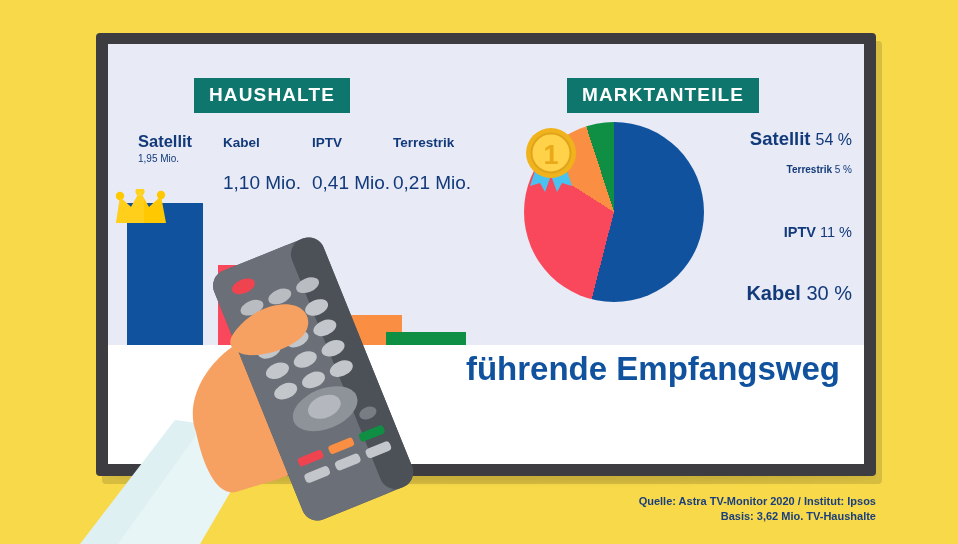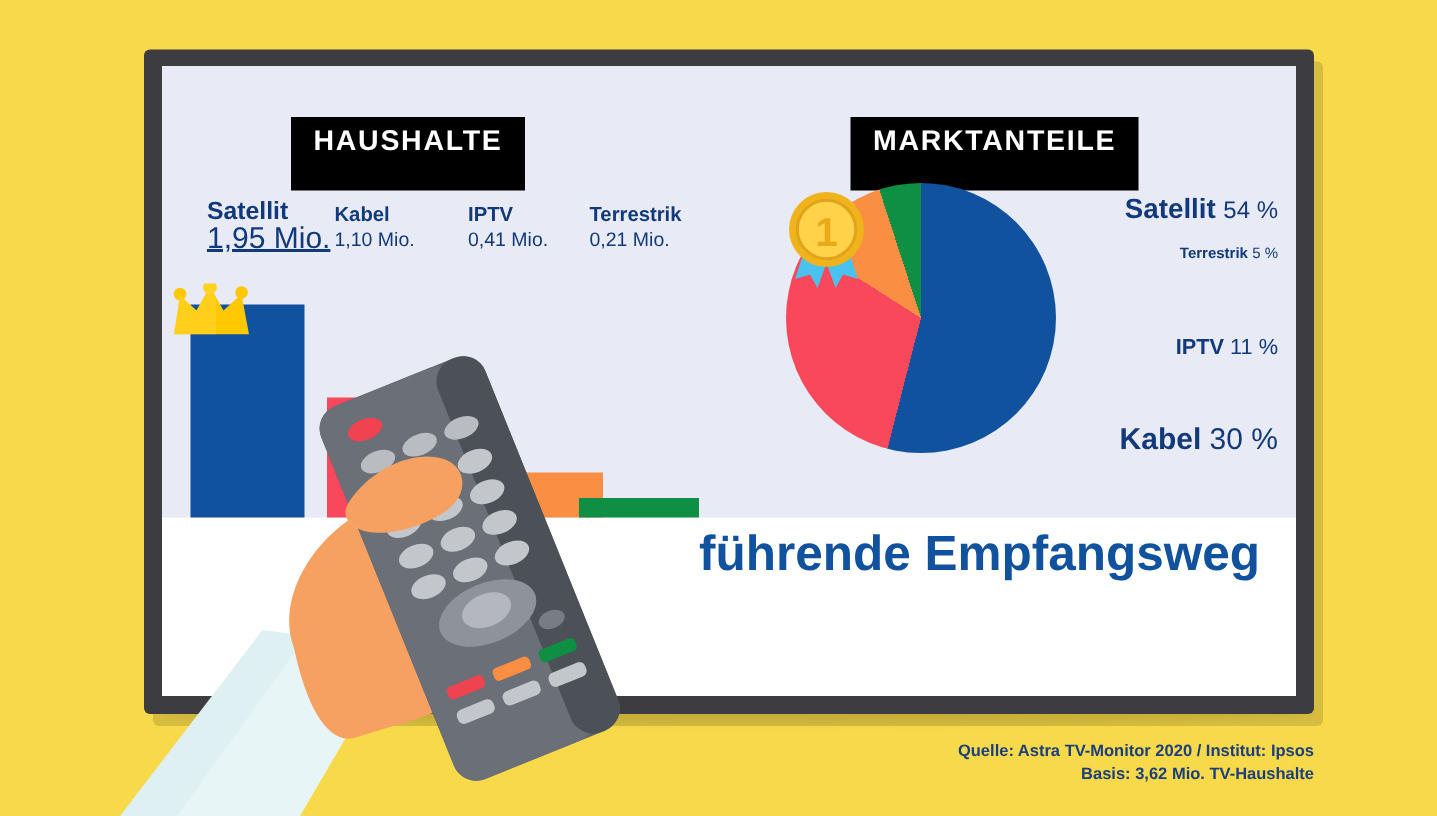--- a/index.html
+++ b/index.html
@@ -28,39 +28,39 @@
 
   
   .panel{
     position:absolute;left:0;top:0;right:0;height:301px;
     background:#e8eaf6;
   }
 
   
   .badge{
     position:absolute;
-    background:#000000;color:#fff;
+    background:#0f766e;color:#fff;
     font-weight:bold;letter-spacing:.06em;
     font-size:19px;line-height:26px;
-    padding:4px 15px 19px;
+    padding:4px 15px 5px;
     white-space:nowrap;
   }
   .badge.left{left:86px;top:34px;}
   .badge.right{left:459px;top:34px;}
 
   
   .bars-area{position:absolute;left:0;top:0;width:380px;height:301px;}
   .bar-labels{position:absolute;left:18px;top:88px;width:352px;height:44px;}
   .bl{position:absolute;color:#123a7a;}
   .bl .nm{font-weight:bold;display:block;}
   .bl .vl{display:block;font-weight:normal;}
   .bl.big .nm{font-size:16.5px;line-height:18px;}
-  .bl.big .vl{font-size:20px;line-height:18px;text-decoration:underline;}
+  .bl.big .vl{font-size:10px;line-height:18px;}
   .bl.sm .nm{font-size:13.5px;line-height:17px;}
-  .bl.sm .vl{font-size:13px;line-height:18px;}
+  .bl.sm .vl{font-size:19px;line-height:18px;margin-top:23px;}
 
   .bar{position:absolute;bottom:0;}
   .crown{position:absolute;width:64px;height:34px;}
 
   
   .pie-wrap{position:absolute;left:396px;top:0;width:372px;height:301px;}
   .pie{
     position:absolute;left:20px;top:78px;width:180px;height:180px;
     border-radius:50%;
   }

